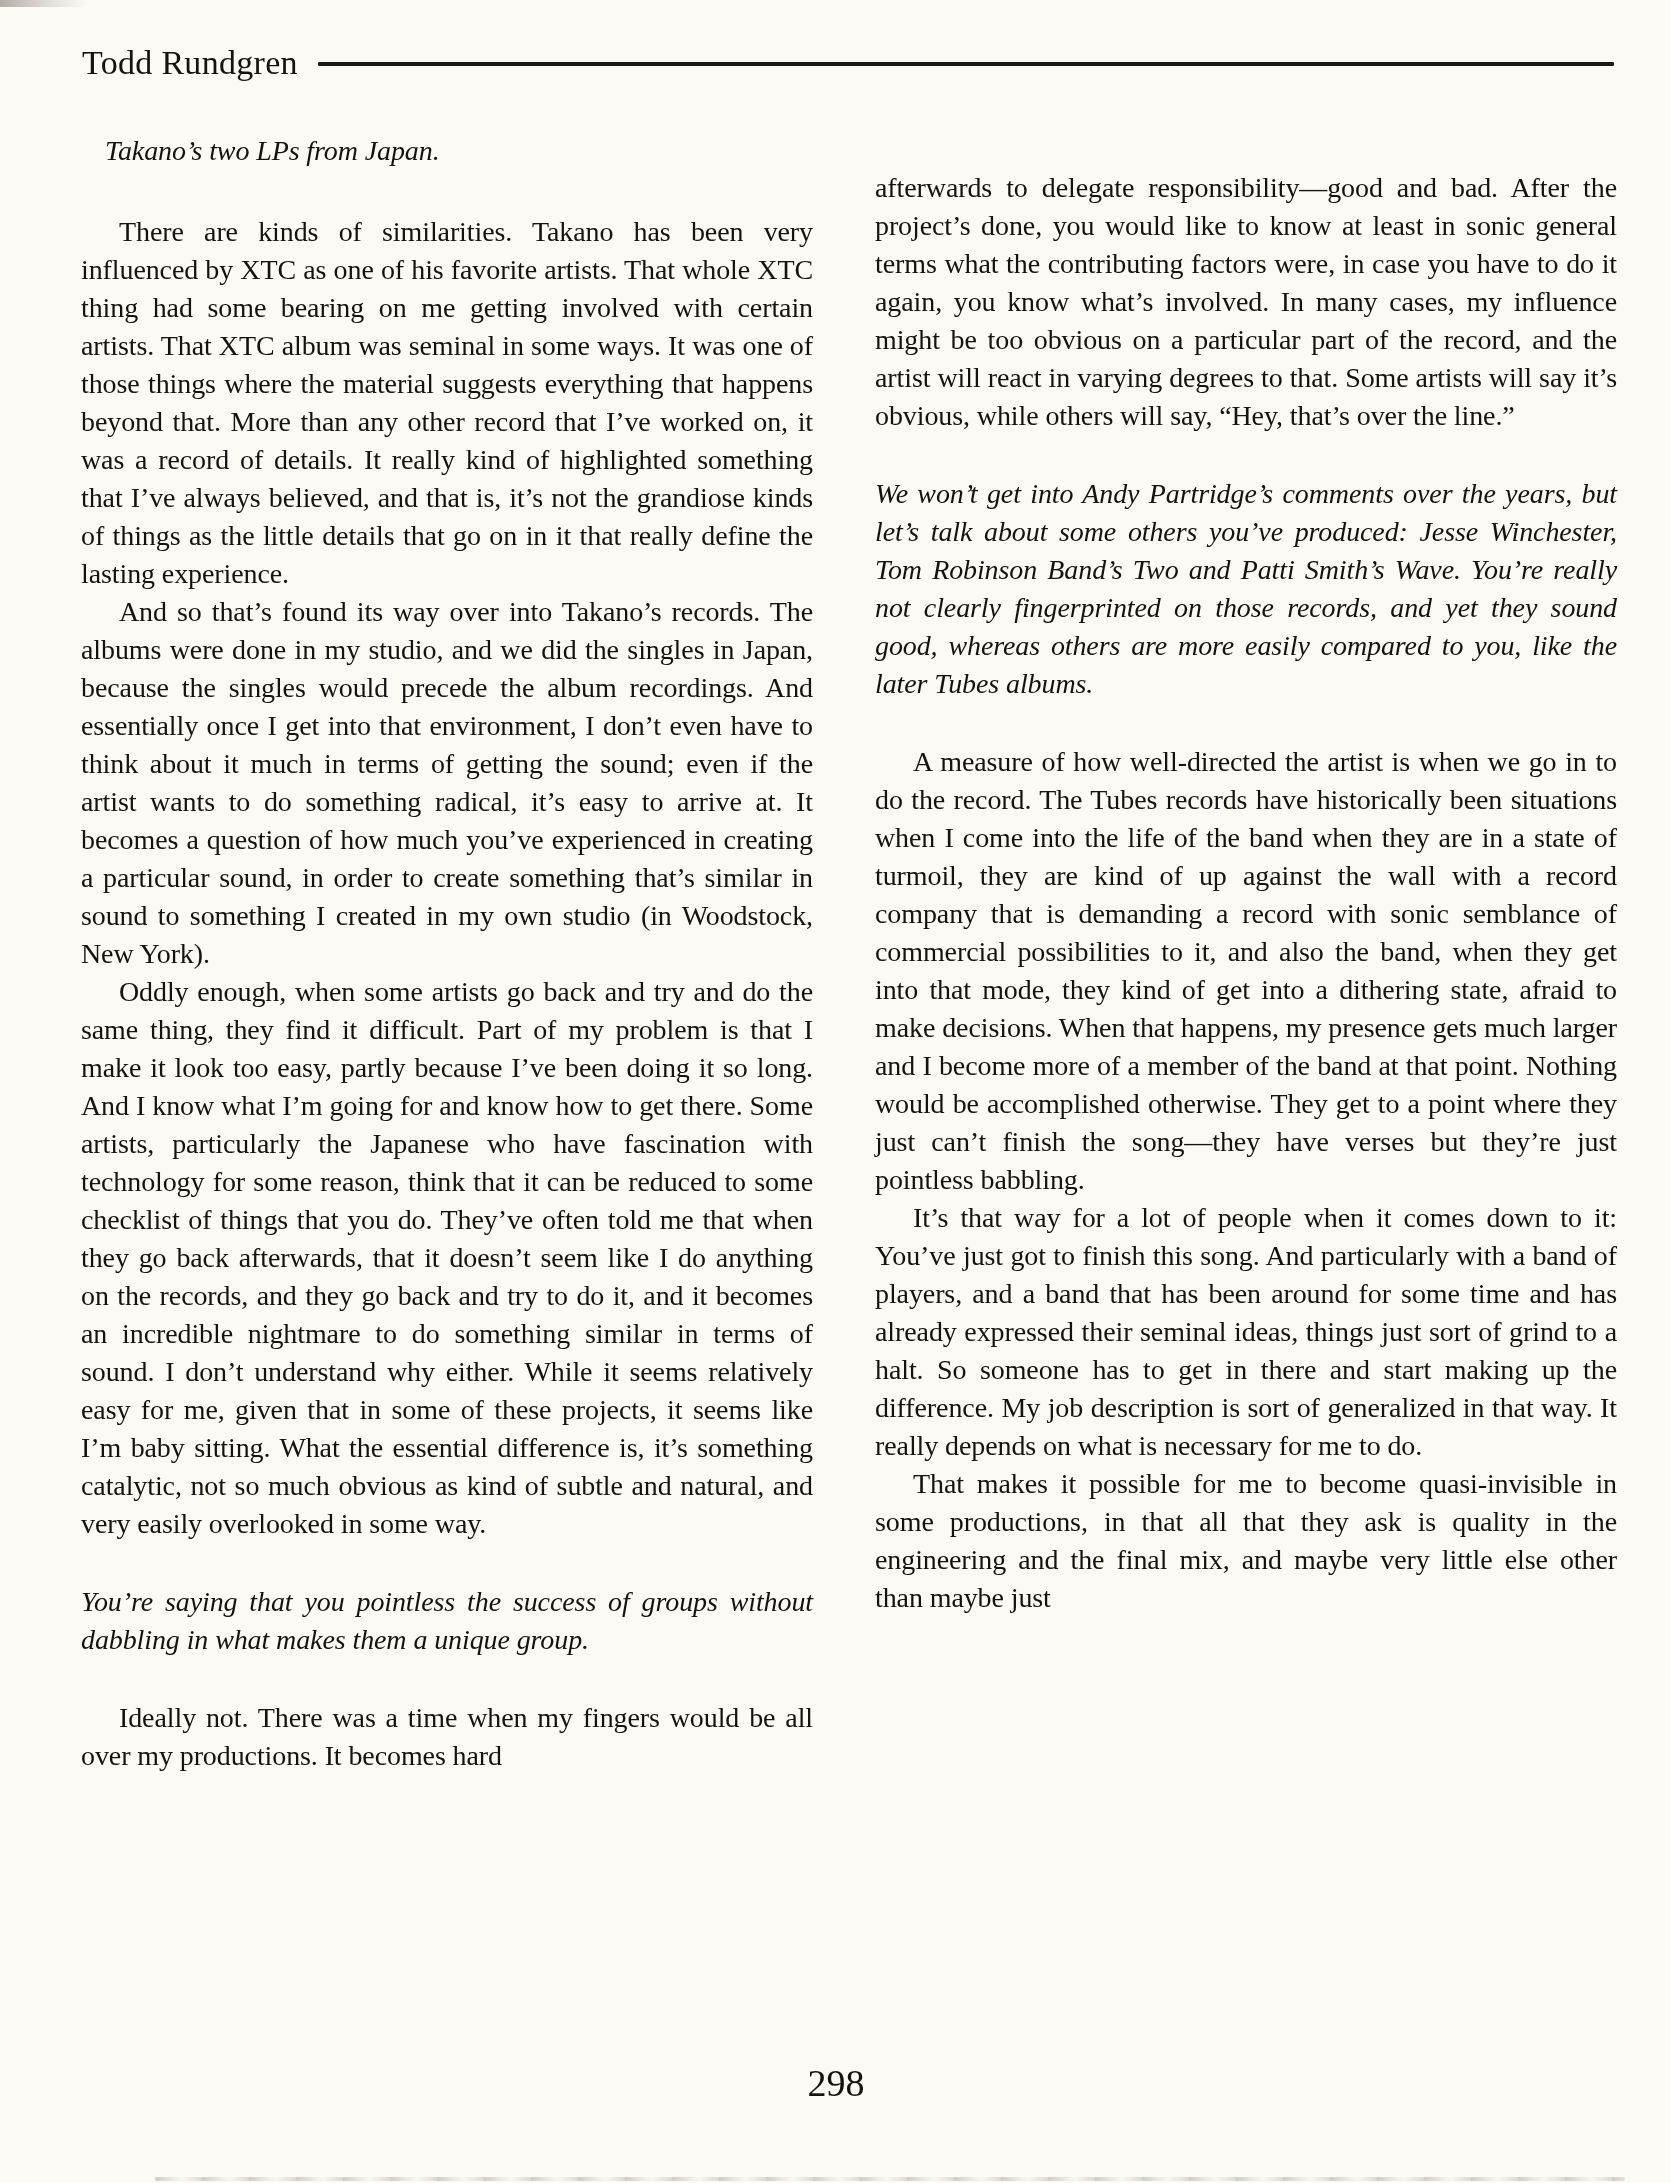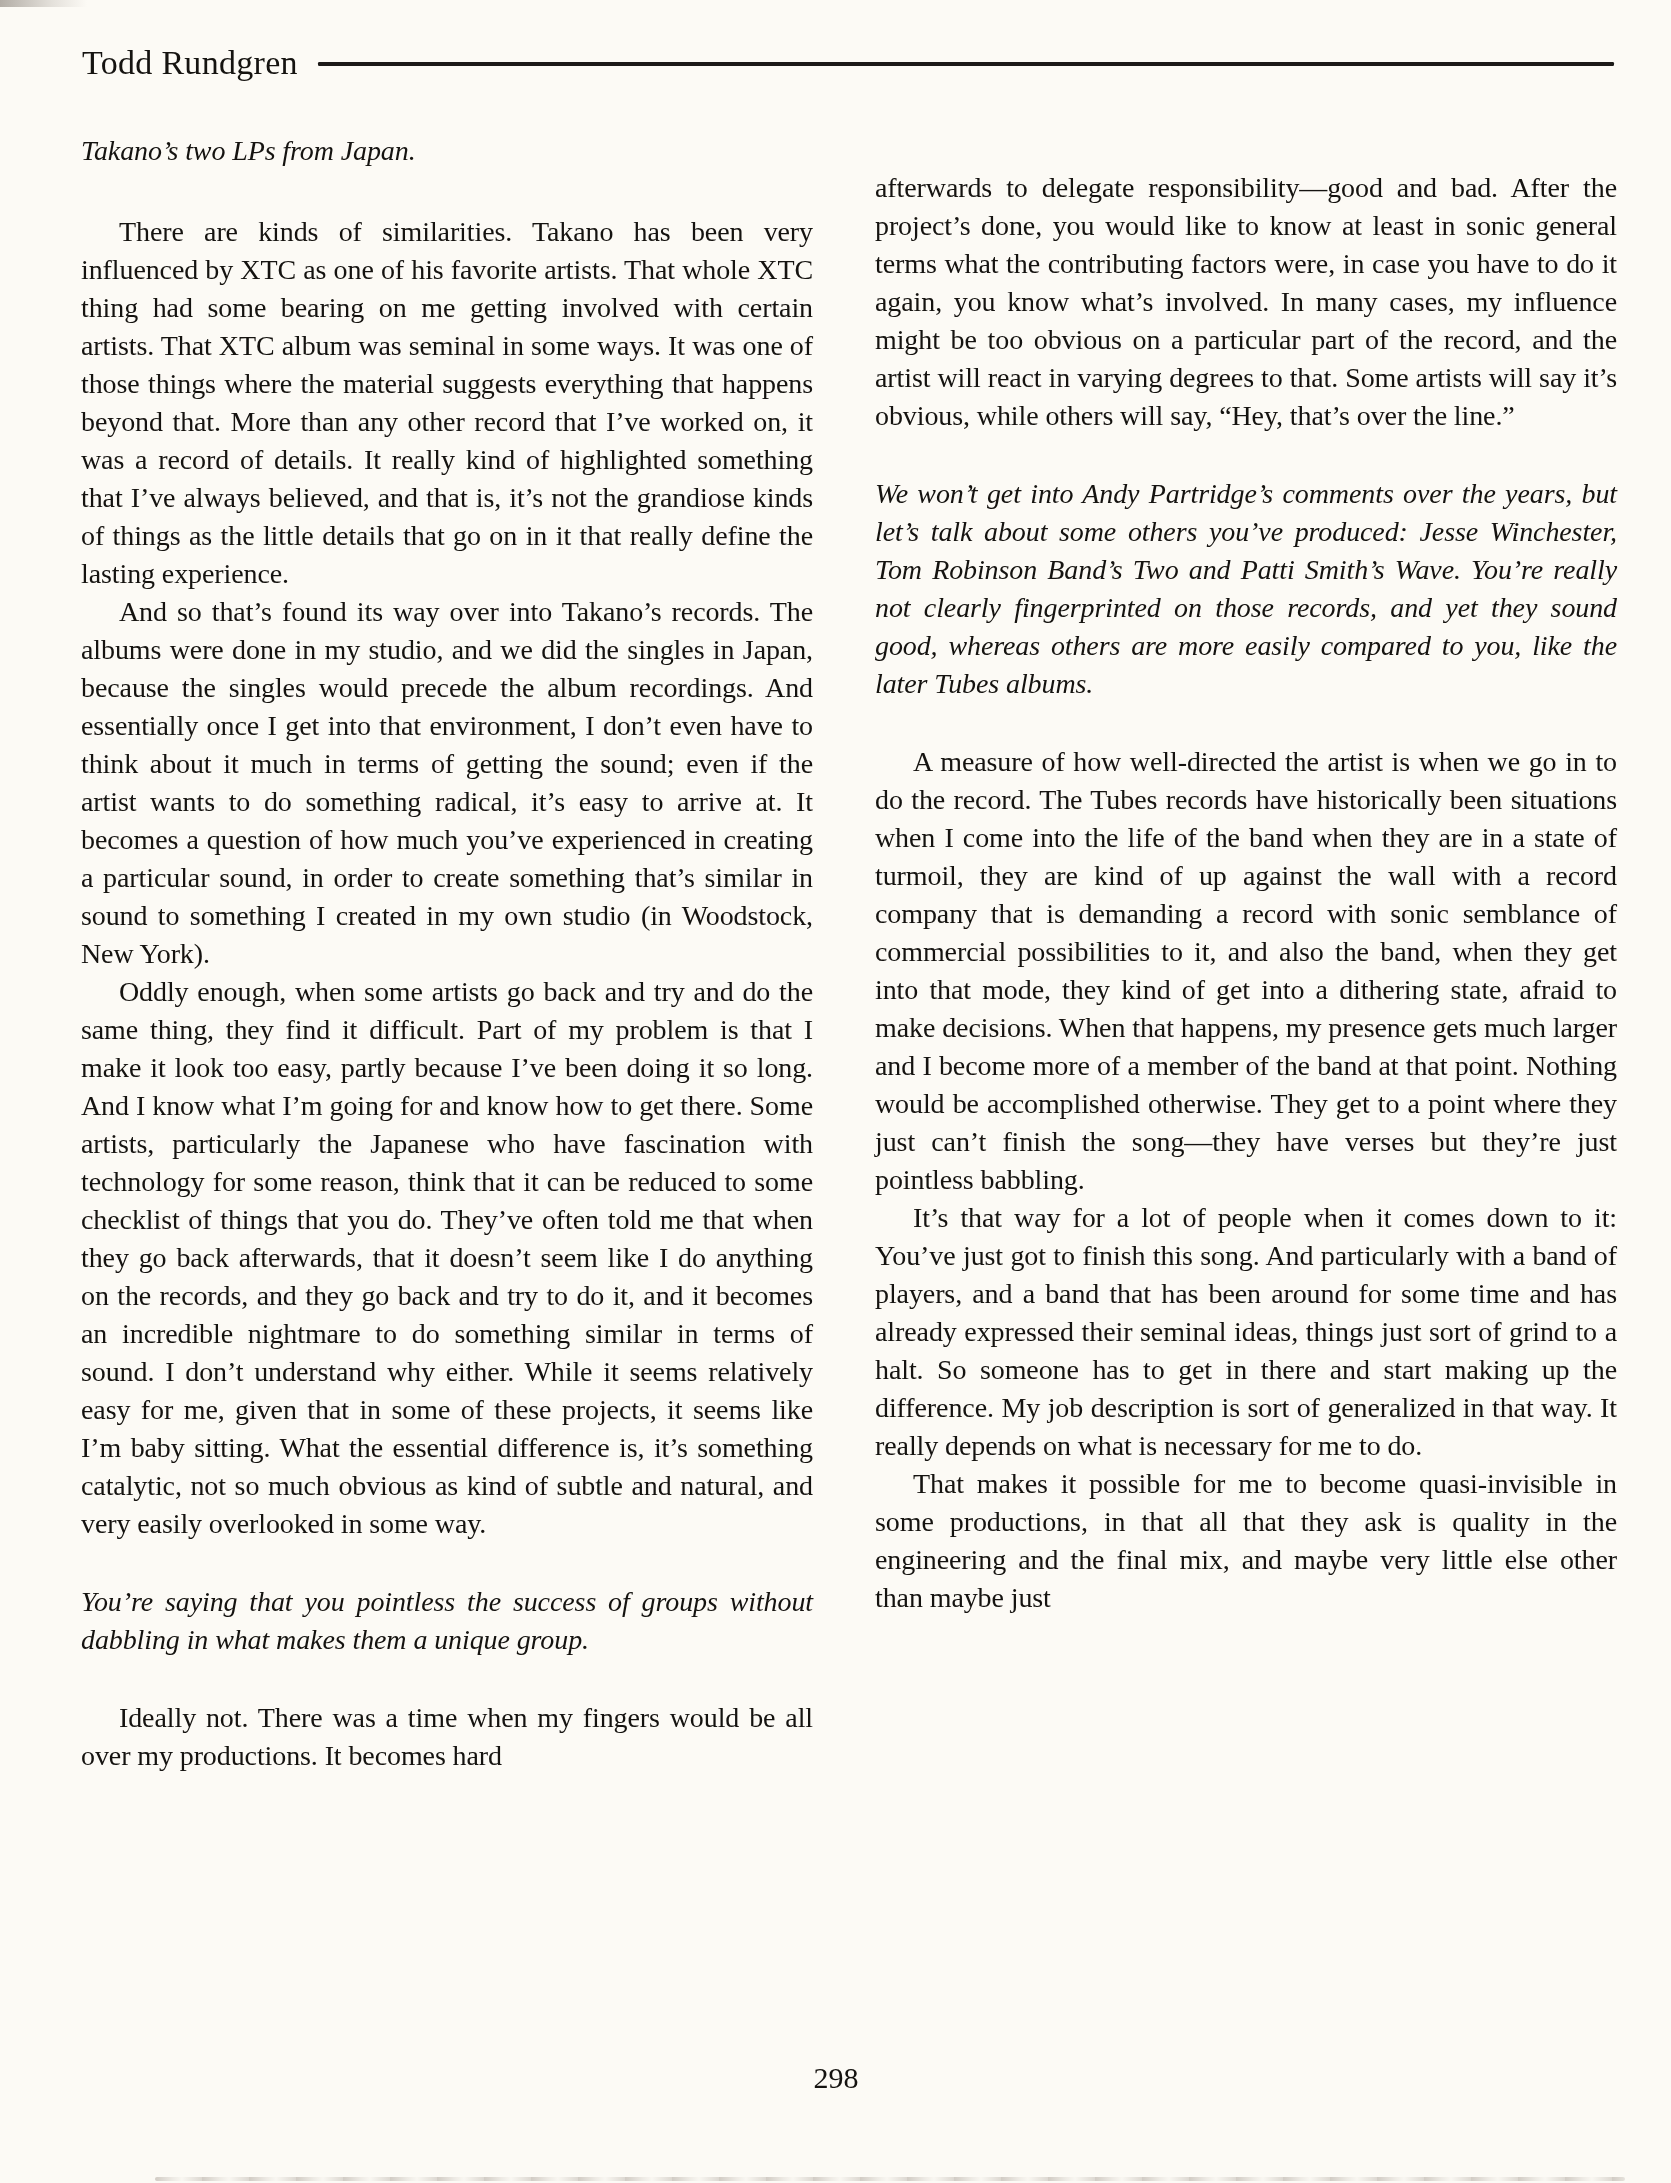--- a/index.html
+++ b/index.html
@@ -46,36 +46,37 @@
     line-height: 38px;
     letter-spacing: -0.1px;
   }
   .col-left  { left: 81px;  width: 732px; }
   .col-right { left: 875px; width: 742px; margin-top: 37px; }
   .col p { margin: 0; }
   .col p.caption {
     font-style: italic;
     margin-bottom: 43px;
     text-align: left;
+    margin-left: 24px;
   }
   .col p.indent { text-indent: 38px; }
   .col p.noindent { text-indent: 0; }
   .col p.question {
     font-style: italic;
     margin-top: 40px;
     margin-bottom: 40px;
   }
   
   .folio {
     position: absolute;
     left: 0;
     right: 0;
     top: 2061px;
     text-align: center;
-    font-size: 30px;
+    font-size: 38px;
   }
   
   .artifact-top-left {
     position: absolute;
     left: 0; top: 0;
     width: 87px; height: 6.7px;
     background: linear-gradient(90deg, rgba(90,80,70,0.45), rgba(120,110,100,0.18) 60%, rgba(120,110,100,0) 100%);
   }
   .artifact-bottom-edge {
     position: absolute;

